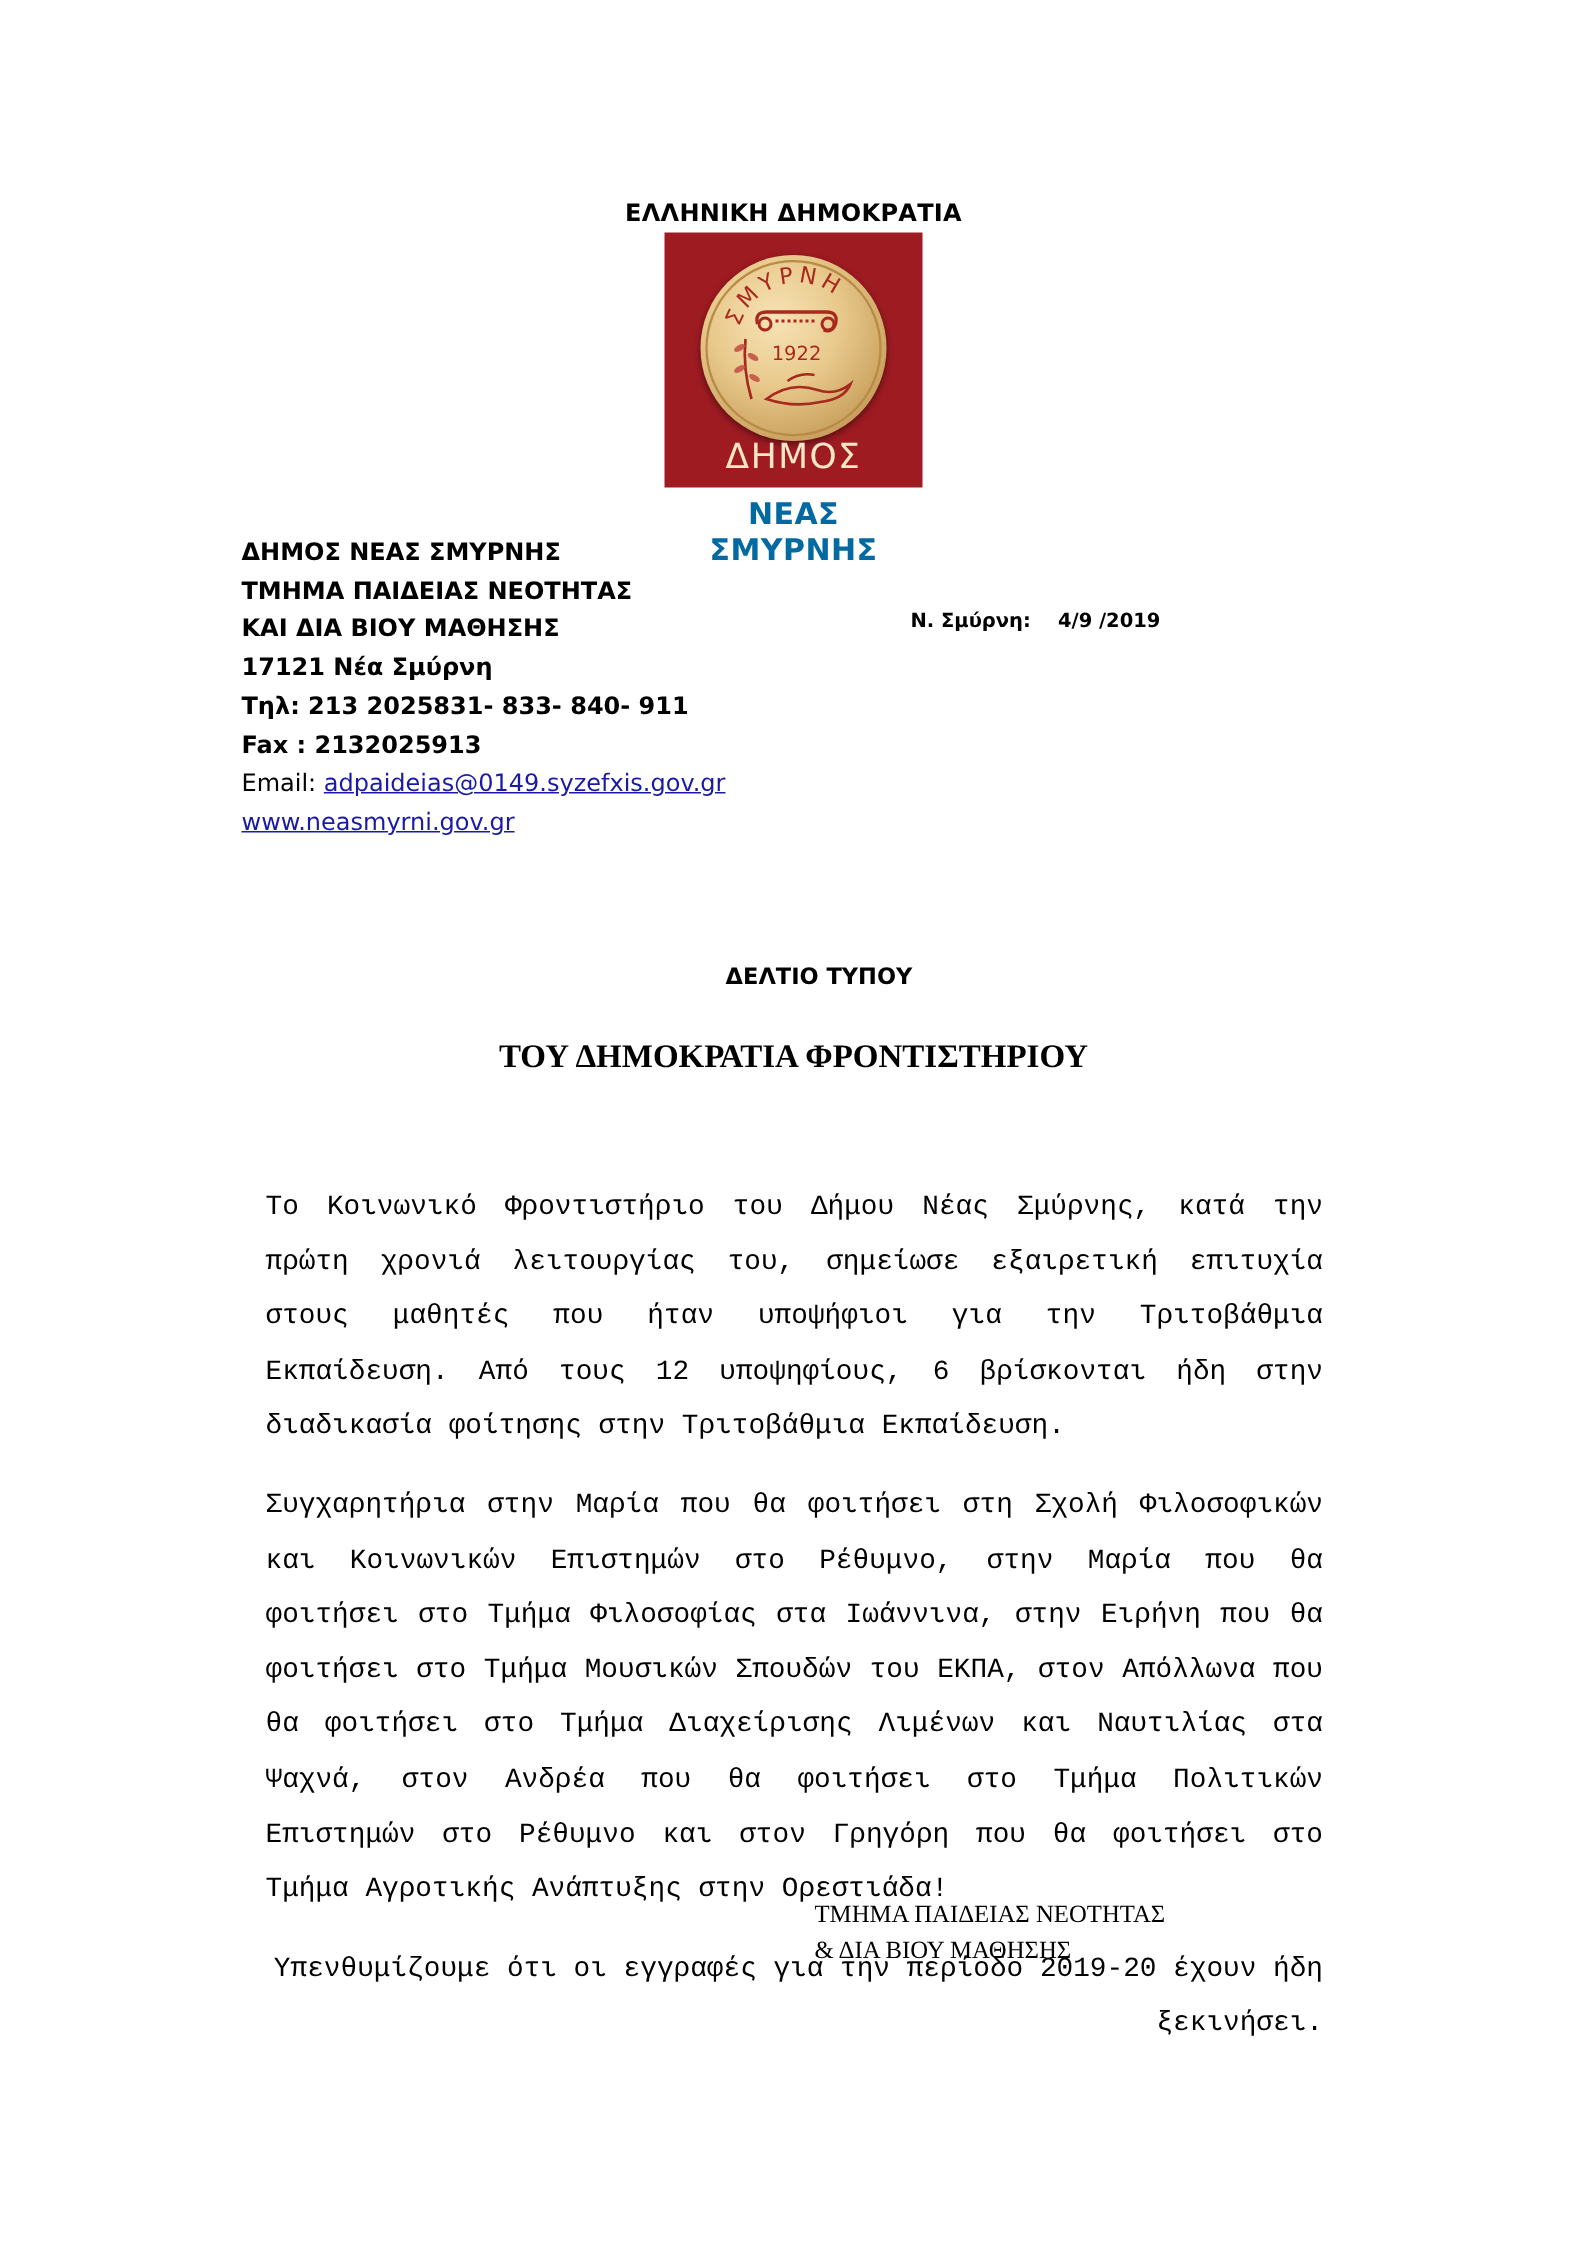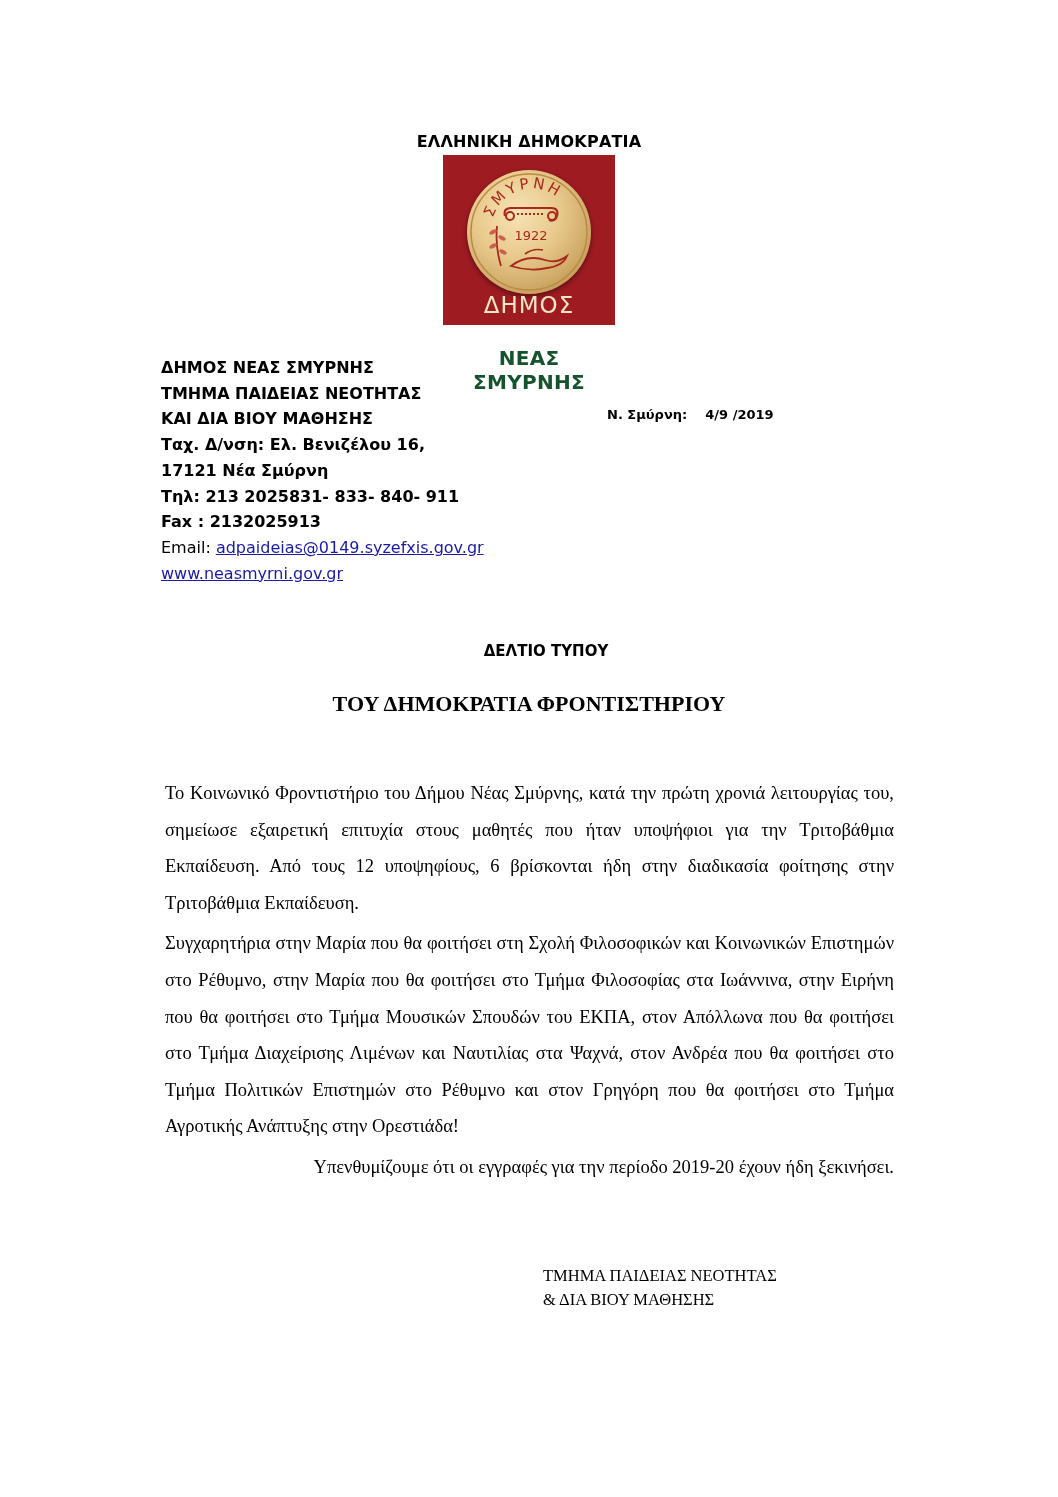--- a/index.html
+++ b/index.html
@@ -9,35 +9,35 @@
   .abs { position: absolute; }
 
   #top-title { left: 0; width: 1058px; top: 132px; text-align: center; font-weight: bold; font-size: 16px; letter-spacing: 0.2px; }
 
   #logo { left: 443px; top: 155px; width: 172px; height: 170px; background: #9e1b22; }
   #coin { position: absolute; left: 24px; top: 15px; width: 124px; height: 124px; border-radius: 50%;
           background: radial-gradient(circle at 40% 35%, #f7e3b5 0%, #e8c98c 40%, #c9a15e 75%, #a77d3e 100%);
           box-shadow: 0 2px 5px rgba(0,0,0,0.45); }
   #coin svg { position: absolute; left: 0; top: 0; }
   #logo-dimos { position: absolute; left: 0; width: 172px; top: 137px; text-align: center; color: #f6e6c8; font-size: 23px; letter-spacing: 1px; }
-  #logo-name { left: 443px; width: 172px; top: 346px; text-align: center; color: #14532d; font-weight: bold; font-size: 20px; letter-spacing: 0.3px; }
+  #logo-name { left: 443px; width: 172px; top: 330px; text-align: center; color: #0369a1; font-weight: bold; font-size: 20px; letter-spacing: 0.3px; }
 
   #sender { left: 161px; top: 355px; font-weight: bold; font-size: 16px; line-height: 25.7px; }
   #sender .line { white-space: nowrap; }
   #sender a { color: #1a1aa6; text-decoration: underline; }
   #sender .link { font-weight: normal; }
 
   #date-line { left: 607px; top: 407px; font-weight: bold; font-size: 13px; white-space: pre; }
 
   #press-label { left: 0; width: 1058px; top: 642px; text-align: center; font-weight: bold; font-size: 15px; padding-left: 17px; }
 
   #headline { left: 0; width: 1058px; top: 690px; text-align: center; font-weight: bold; font-size: 22px; line-height: 27px; }
 
   #body { left: 161px; width: 737px; top: 771px; font-size: 18.5px; line-height: 36.6px; }
-  #body p { margin: 4px; text-align: justify; }
+  #body p { margin: 16px; text-align: justify; font-family: Liberation Mono, monospace; }
   #body p.last { text-align: right; }
 
   #signature { left: 543px; top: 1264px; font-size: 16.5px; line-height: 24px; }
 </style>
 </head>
 <body>
 
 <div id="top-title" class="abs sans">ΕΛΛΗΝΙΚΗ ΔΗΜΟΚΡΑΤΙΑ</div>
 
 <div id="logo" class="abs">
@@ -68,21 +68,20 @@
     </svg>
   </div>
   <div id="logo-dimos" class="sans">ΔΗΜΟΣ</div>
 </div>
 <div id="logo-name" class="abs sans">ΝΕΑΣ ΣΜΥΡΝΗΣ</div>
 
 <div id="sender" class="abs sans">
   <div class="line">ΔΗΜΟΣ ΝΕΑΣ ΣΜΥΡΝΗΣ</div>
   <div class="line">ΤΜΗΜΑ ΠΑΙΔΕΙΑΣ ΝΕΟΤΗΤΑΣ</div>
   <div class="line">ΚΑΙ ΔΙΑ ΒΙΟΥ ΜΑΘΗΣΗΣ</div>
-  <div class="line">Ταχ. Δ/νση: Ελ. Βενιζέλου 16,</div>
   <div class="line">17121 Νέα Σμύρνη</div>
   <div class="line">Τηλ: 213 2025831- 833- 840- 911</div>
   <div class="line">Fax : 2132025913</div>
   <div class="line">
     <span class="link">Email: </span><a class="link">adpaideias@0149.syzefxis.gov.gr</a>
   </div>
   <div class="line">
     <a class="link">www.neasmyrni.gov.gr</a>
   </div>
 </div>

